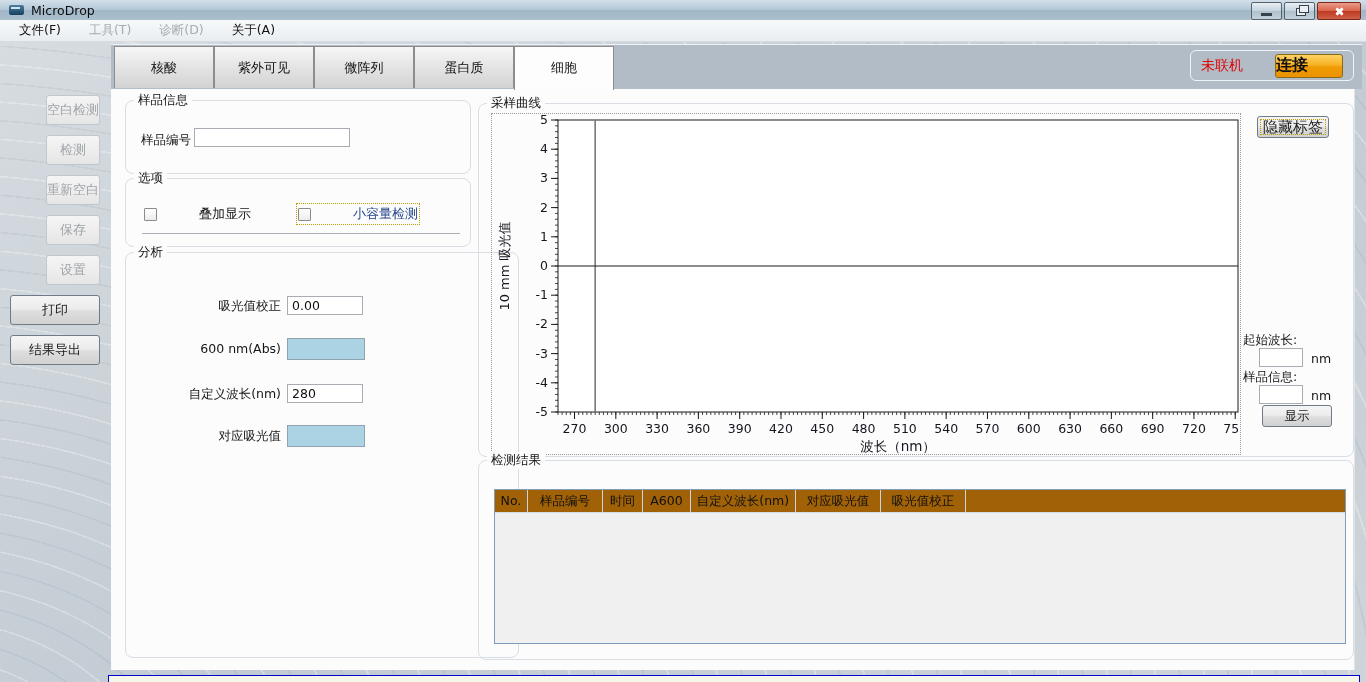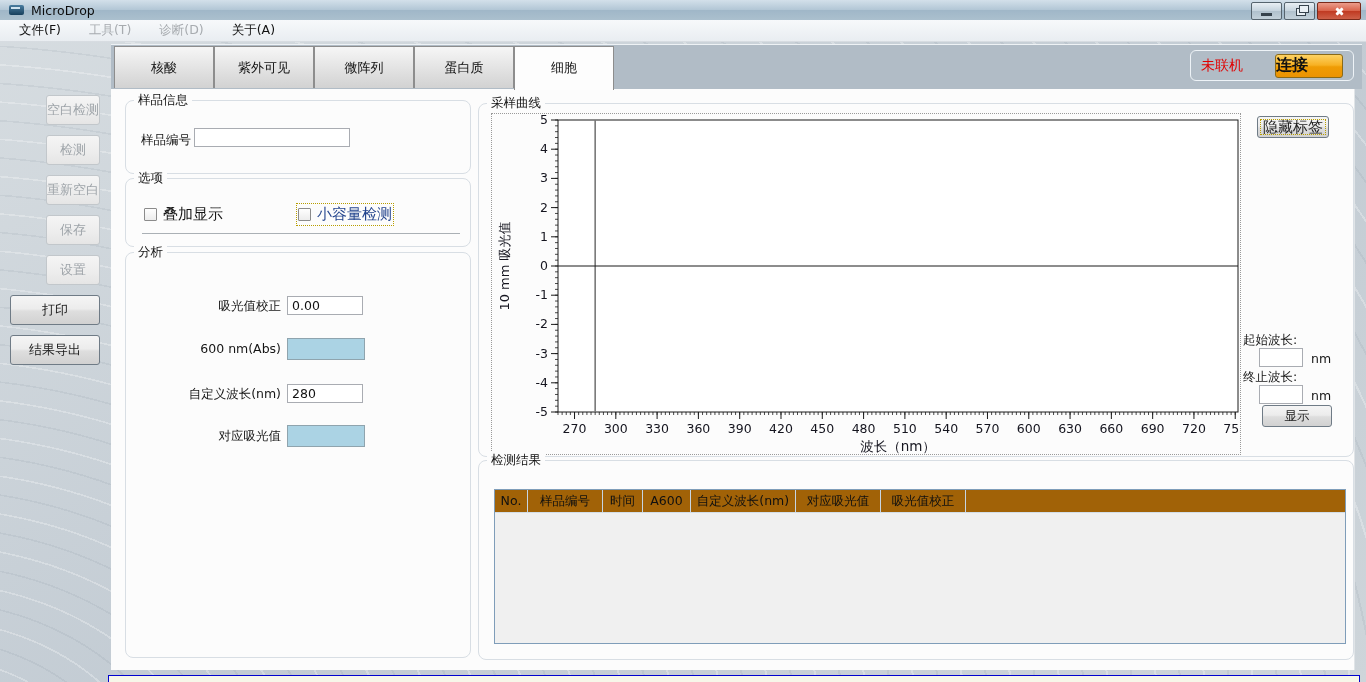--- a/index.html
+++ b/index.html
@@ -59,33 +59,33 @@
     background:linear-gradient(#f5f5f5,#ececec 46%,#dedede 54%,#d1d1d1);
     font-size:13px;color:#1c1c1c;text-align:center;line-height:28px;box-sizing:border-box;}
   .side-btn.disabled{color:#9ea4a9;border-color:#c2c7cb;
     background:linear-gradient(#f5f5f5,#eeeeee 50%,#e5e5e5);margin-left:36px;}
   
   .group{position:absolute;border:1px solid #d8dee4;border-radius:8px;}
   .glabel{position:absolute;top:-9px;left:8px;background:#fcfcfc;padding:0 4px;
     font-size:12.5px;color:#121212;white-space:nowrap;}
   #g-sample{left:14px;top:12px;width:344px;height:72px;}
   #g-options{left:14px;top:90px;width:344px;height:67px;}
-  #g-analysis{left:14px;top:164px;width:344px;height:404px;}
+  #g-analysis{left:14px;top:164px;width:344px;height:404px;padding-left:48px;}
   #g-chart{left:367px;top:15px;width:874px;height:352px;}
   #g-results{left:367px;top:372px;width:874px;height:198px;}
   .field-label{font-size:12.5px;color:#151515;}
   input.tbox{border:1px solid #a9acb2;height:19px;font-size:12.5px;padding:0 4px;
     font-family:inherit;box-sizing:border-box;background:#fff;color:#111;}
   #sample-id-input{position:absolute;left:68px;top:27px;width:156px;}
   #g-sample .field-label{position:absolute;left:15px;top:31px;}
   
   .cbrow{position:absolute;top:26px;display:flex;align-items:center;gap:6px;}
   .cb{width:13px;height:13px;border:1px solid #8b8b8b;border-radius:1px;
     background:linear-gradient(#fefefe,#ececec);box-sizing:border-box;}
-  .cb-label{font-size:15px;color:#151515;}
+  .cb-label{font-size:13px;color:#151515;margin-left:36px;}
   #cb-small-volume{outline:1px dotted #b89e00;outline-offset:1px;}
   #cb-small-volume .cb-label{color:#23448d;}
   #opt-sep{position:absolute;left:16px;right:10px;top:54px;border-top:1px solid #aab0b5;}
   
   .arow{position:absolute;left:0;width:100%;height:22px;}
   .arow .field-label{position:absolute;left:0;width:155px;text-align:right;line-height:22px;}
   .arow input.tbox{position:absolute;left:161px;top:1px;width:76px;}
   .bluefield{position:absolute;left:161px;top:0;width:78px;height:22px;
     background:#abd3e4;border:1px solid #8fa4ae;box-sizing:border-box;}
   #arow-1{top:42px;}#arow-2{top:85px;}#arow-3{top:130px;}#arow-4{top:172px;}
@@ -493,21 +493,21 @@
           <line x1="103.16599190283401" y1="6" x2="103.16599190283401" y2="298" stroke="#787878" stroke-width="1.6"></line>
           <line x1="66" y1="152" x2="746" y2="152" stroke="#1a1a1a"></line>
           <text transform="translate(17 152) rotate(-90)" text-anchor="middle" font-size="13" fill="#15151f">10 mm 吸光值</text>
           <text x="406" y="337" text-anchor="middle" font-size="13.5" fill="#15151f">波长（nm）</text>
         </svg>
     </div>
     <div id="hide-labels-btn">隐藏标签</div>
     <span class="range-label" id="start-wl-label">起始波长:</span>
     <input class="tbox" id="start-wl-input" value="" style="">
     <span class="nm-unit" id="nm-1">nm</span>
-    <span class="range-label" id="end-wl-label">终止波长:</span>
+    <span class="range-label" id="end-wl-label">样品信息:</span>
     <input class="tbox" id="end-wl-input" value="" style="">
     <span class="nm-unit" id="nm-2">nm</span>
     <div id="show-btn">显示</div>
   </div>
 
   <div class="group" id="g-results">
     <span class="glabel">检测结果</span>
     <div id="results-table">
       <div id="results-header">
         <span class="th">No.</span>

